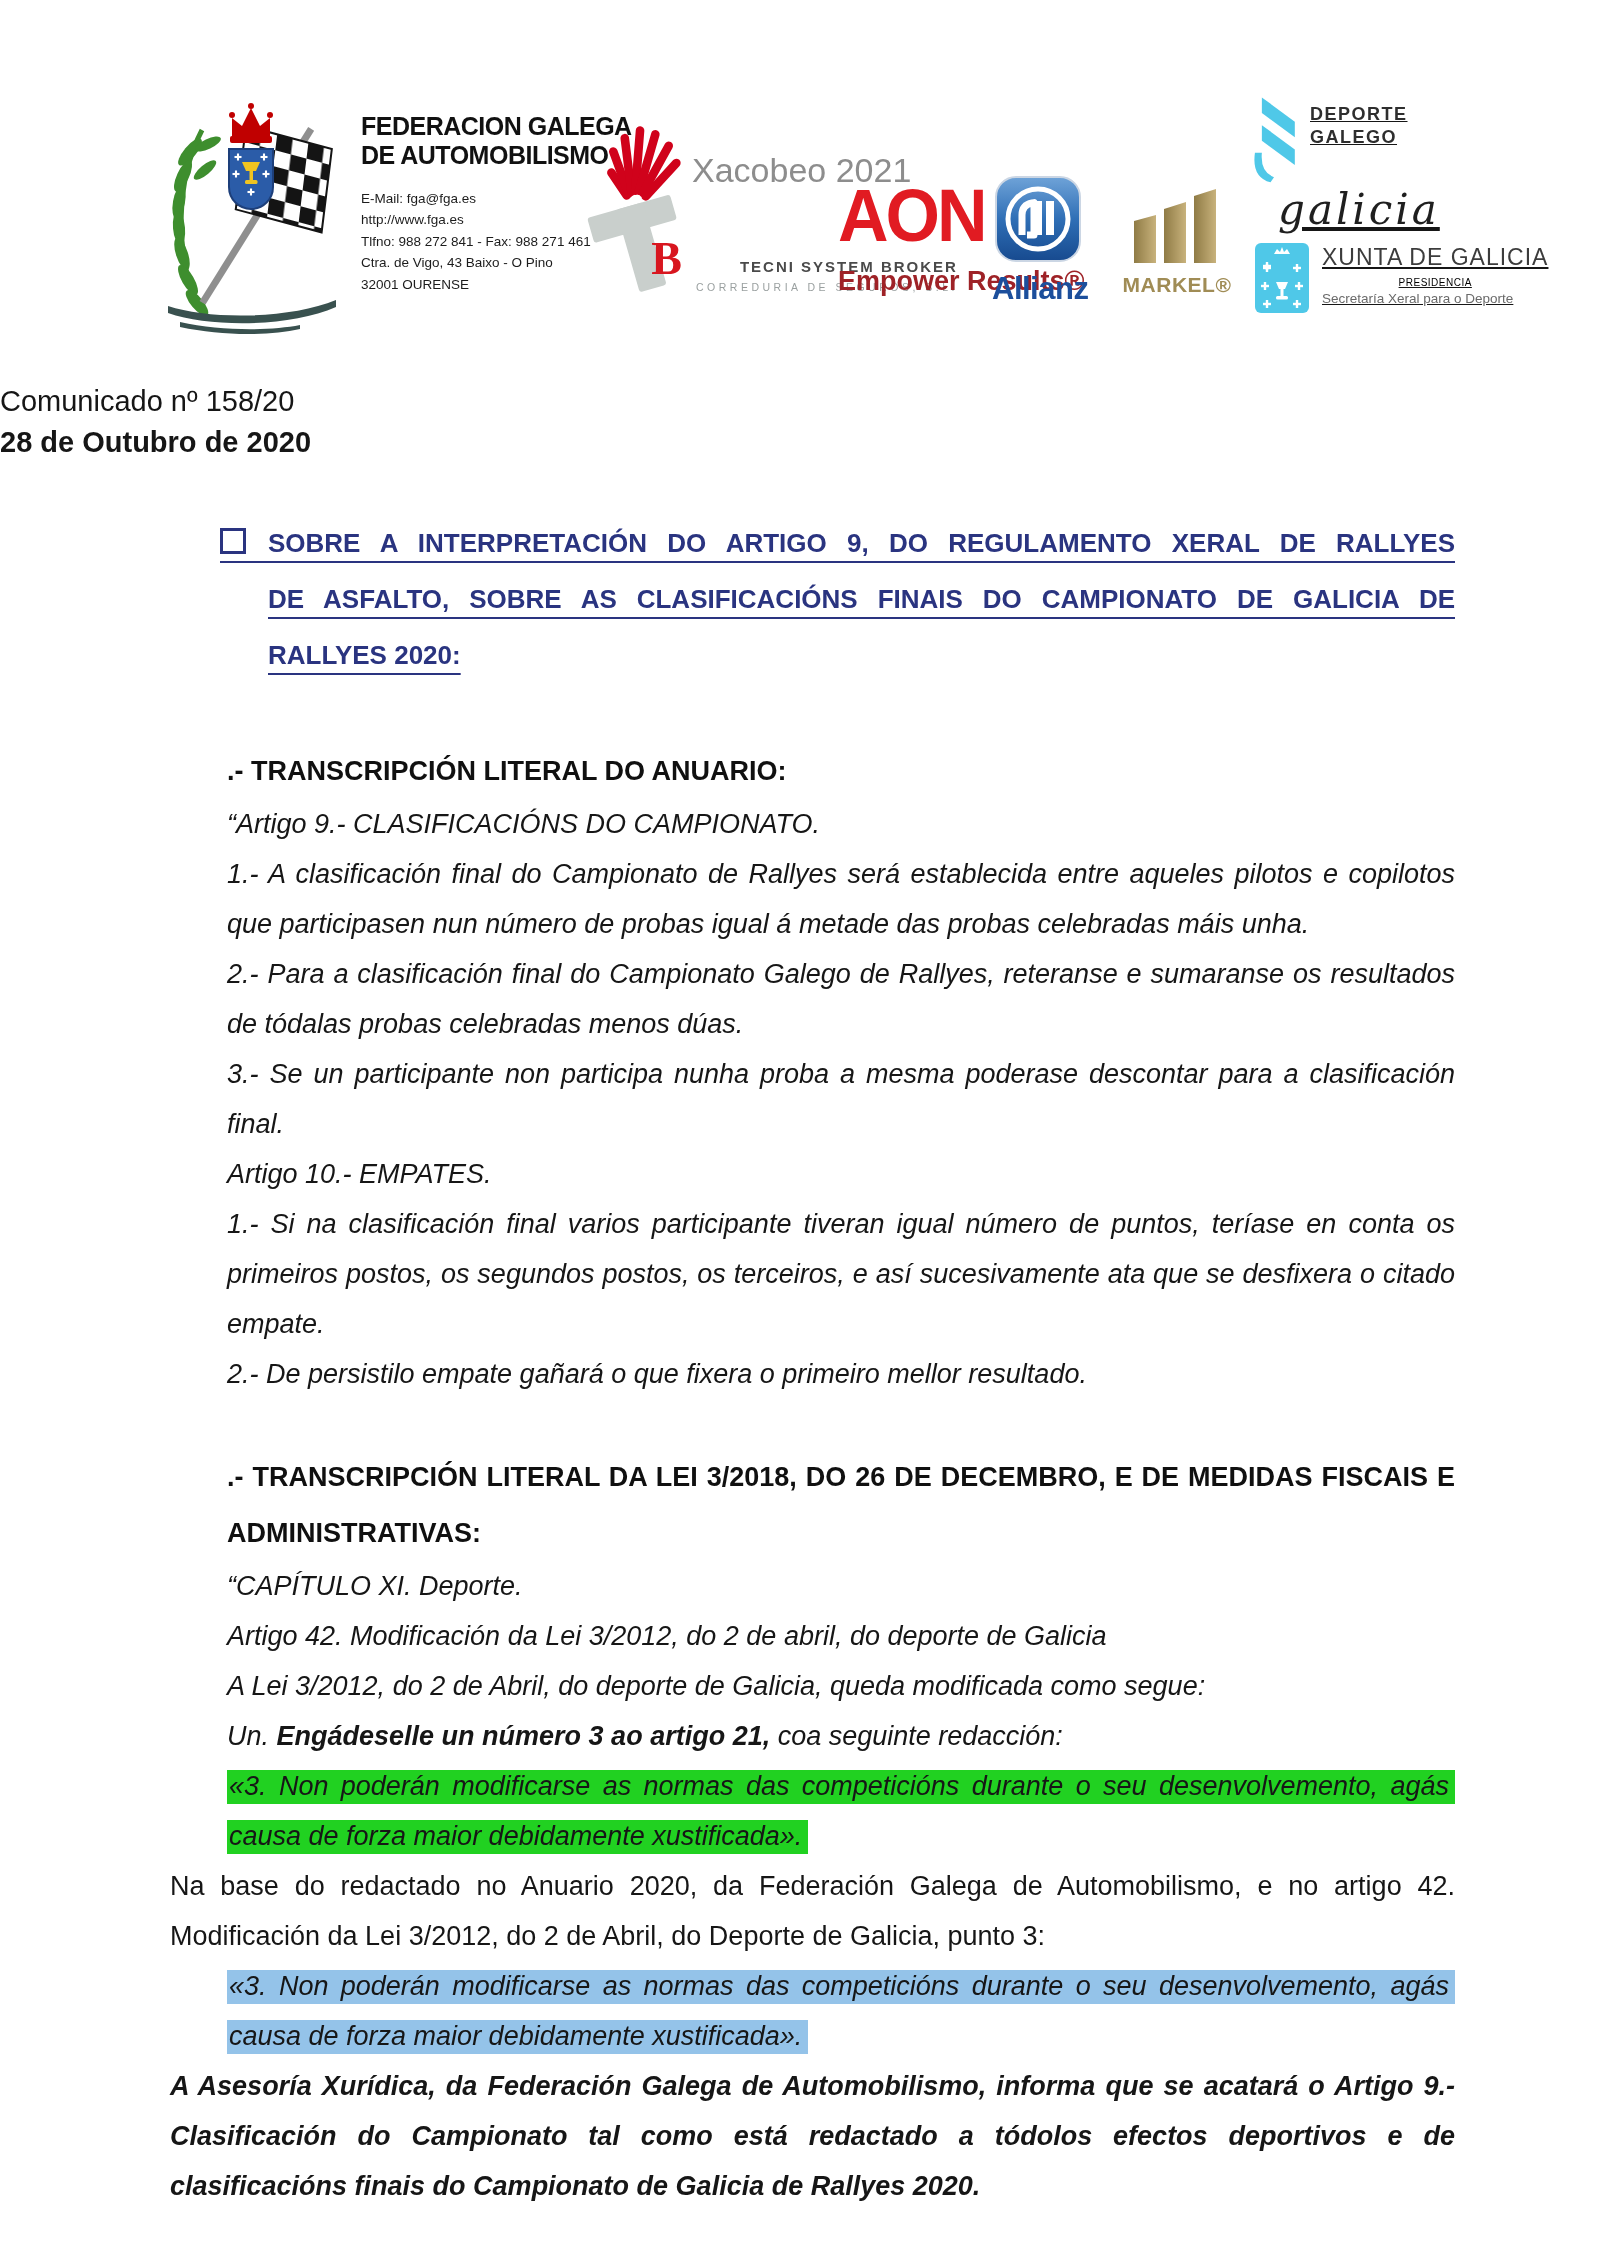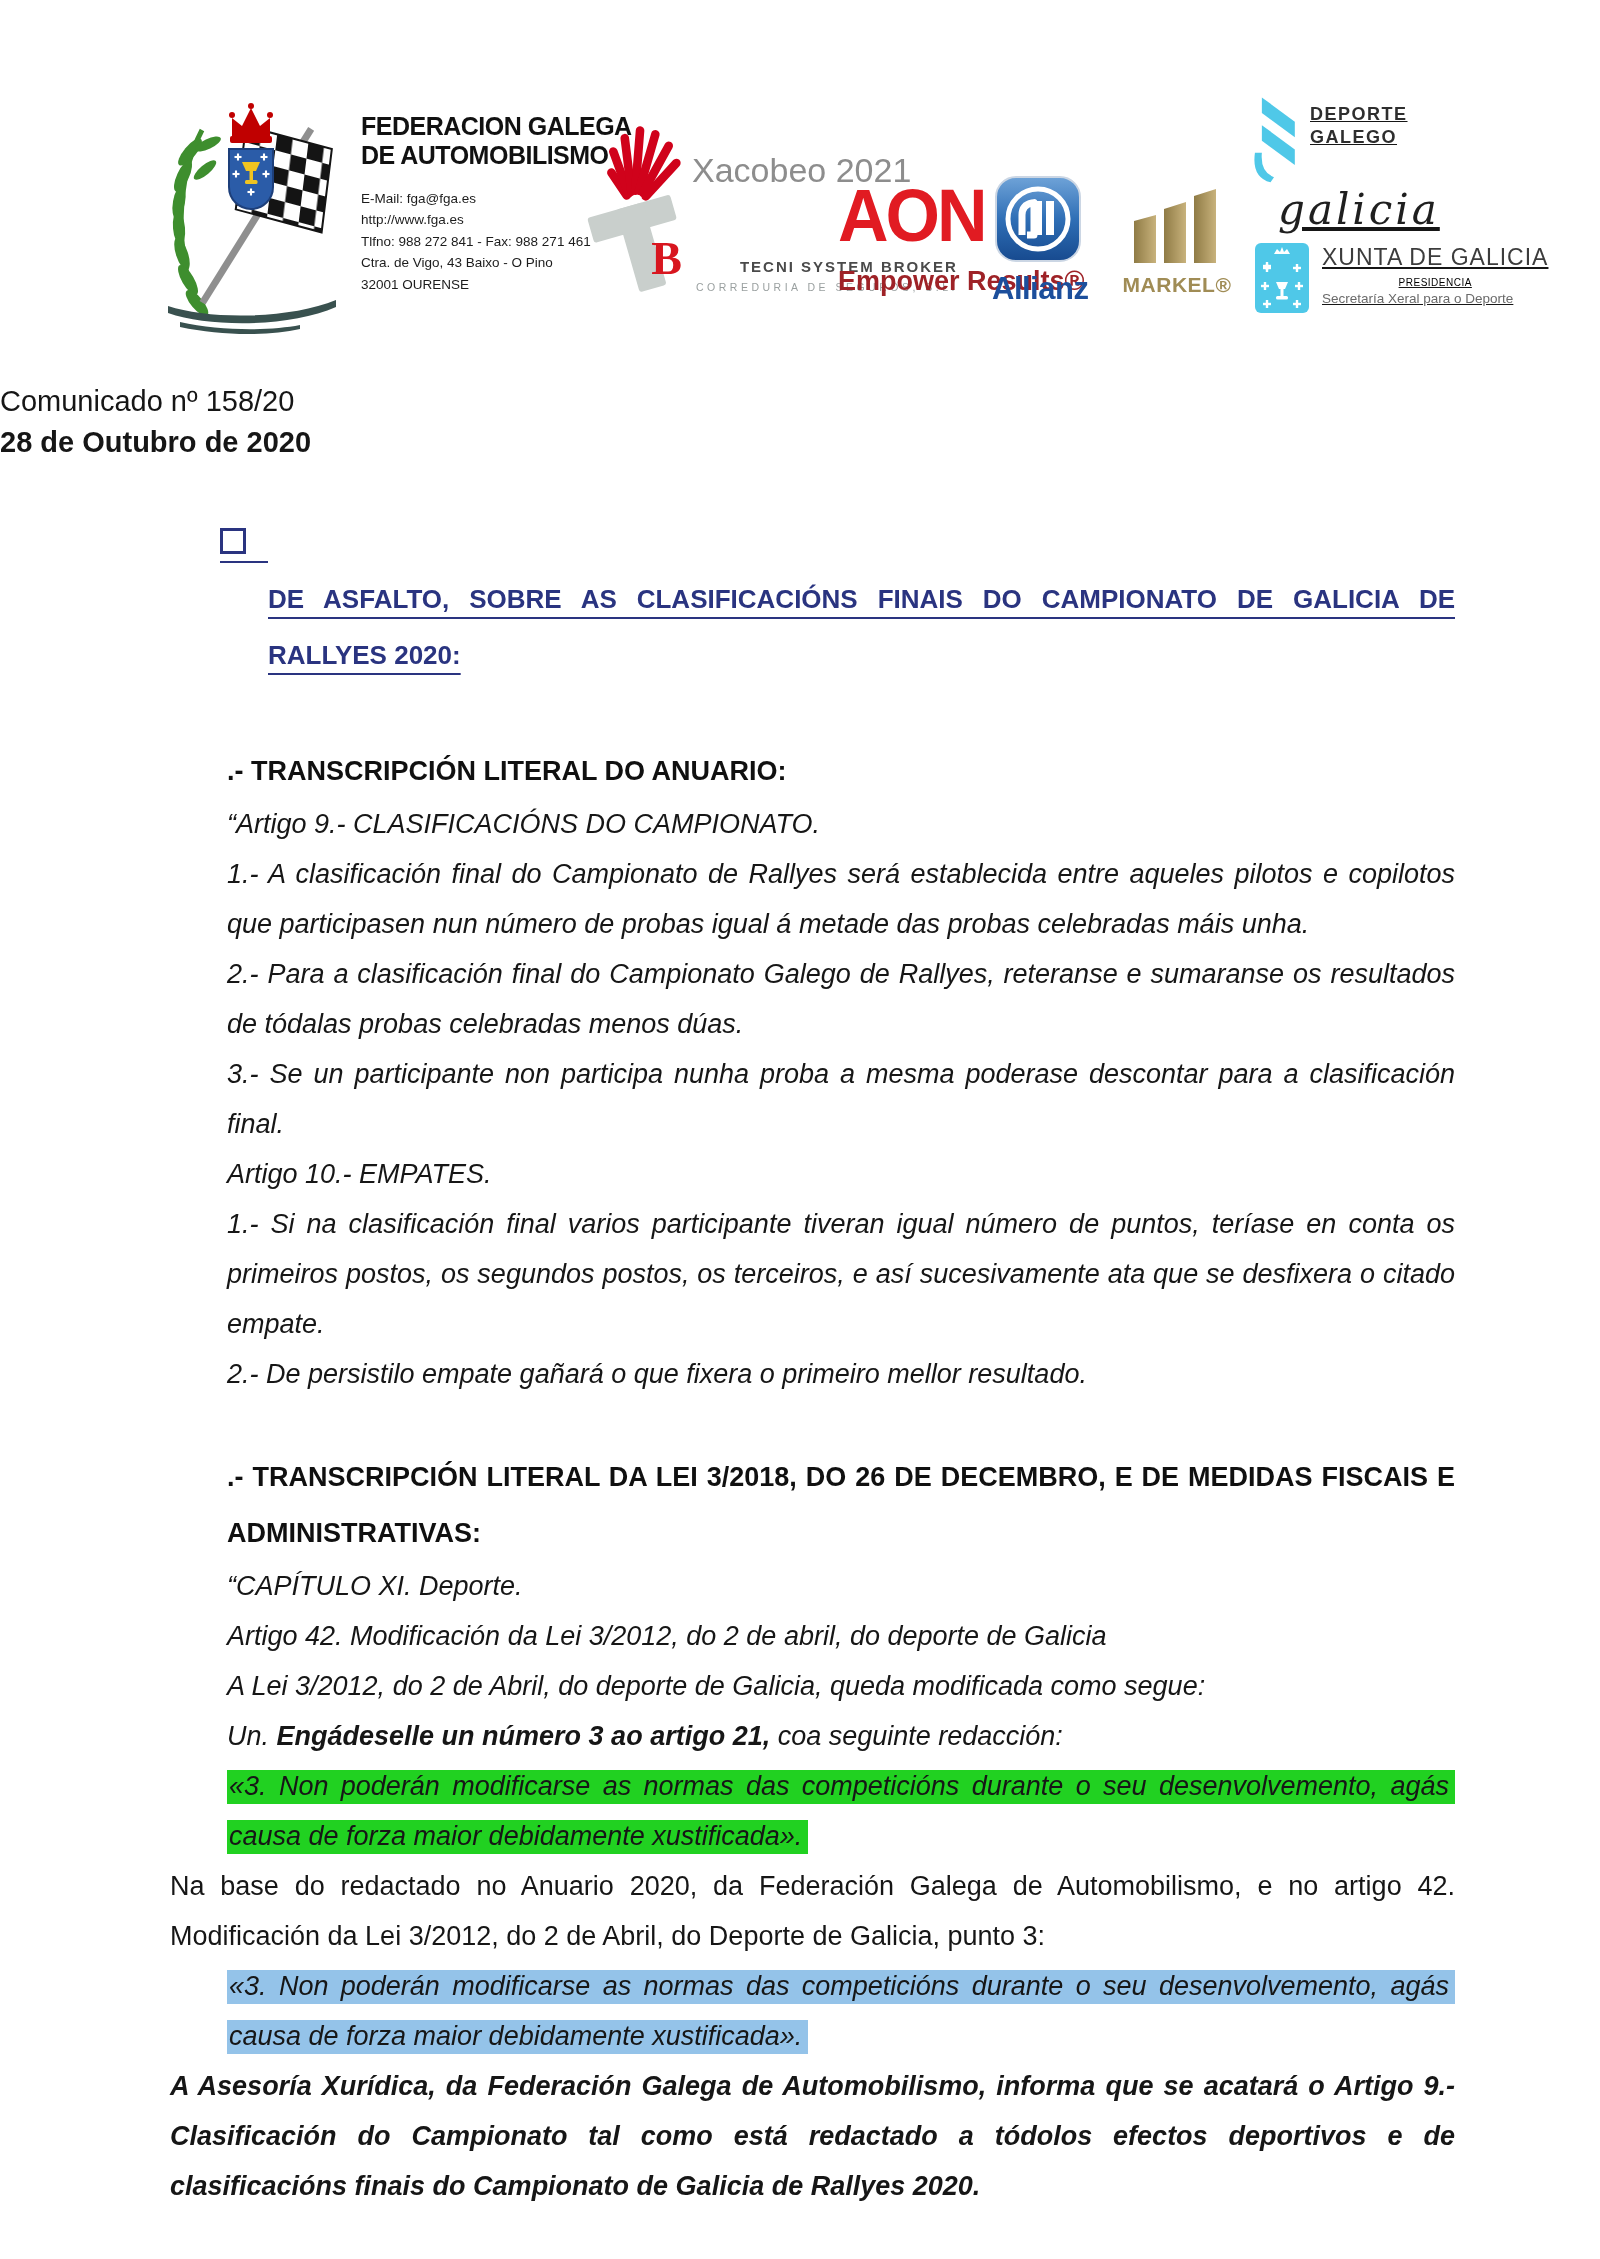--- a/index.html
+++ b/index.html
@@ -286,21 +286,21 @@
           <div class="xunta-p2">Secretaría Xeral para o Deporte</div>
         </div>
       </div>
     </div>
   </div>
 
   <div class="docline comunicado">Comunicado nº 158/20</div>
   <div class="docline docdate">28 de Outubro de 2020</div>
 
   <div class="title">
-    <div class="t-line t-just"><span class="bullet"></span></div>
+    <div class="t-line t-just"><span class="bullet"></span><span>SOBRE A INTERPRETACIÓN DO ARTIGO 9, DO REGULAMENTO XERAL DE RALLYES</span></div>
     <div class="t-line t-just t-indent">DE ASFALTO, SOBRE AS CLASIFICACIÓNS FINAIS DO CAMPIONATO DE GALICIA DE</div>
     <div class="t-line t-indent">RALLYES 2020:</div>
   </div>
 
   <div class="content">
 
     <div class="sec-head one indented">.- TRANSCRIPCIÓN LITERAL DO ANUARIO:</div>
     <div class="indented">
       <p class="body-it">“Artigo 9.- CLASIFICACIÓNS DO CAMPIONATO.</p>
       <p class="body-it">1.- A clasificación final do Campionato de Rallyes será establecida entre aqueles pilotos e copilotos que participasen nun número de probas igual á metade das probas celebradas máis unha.</p>

